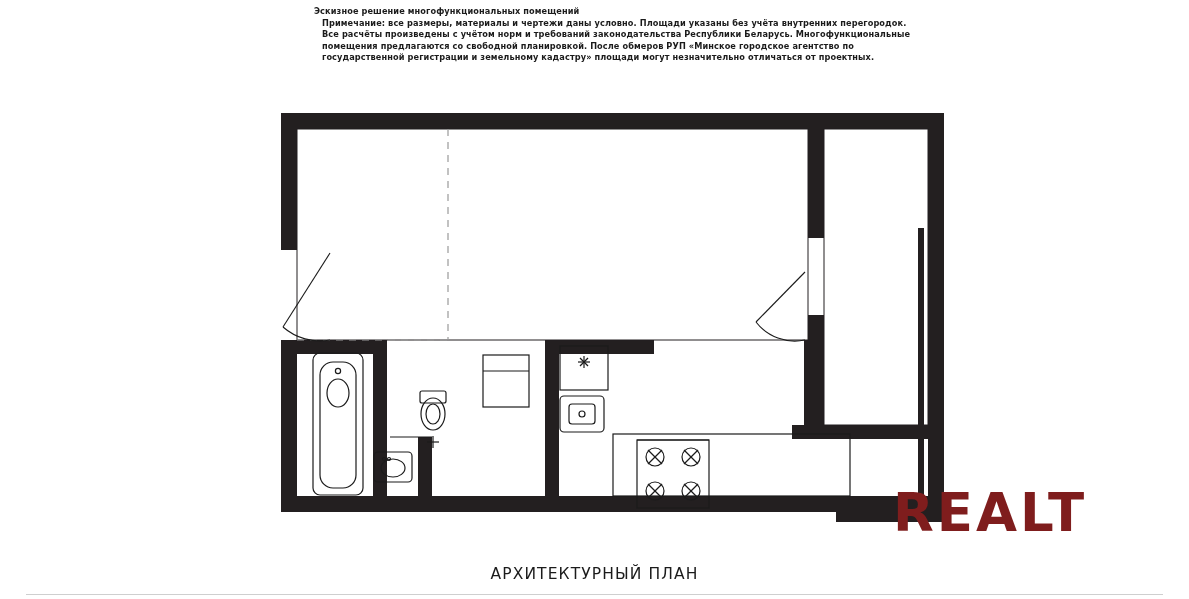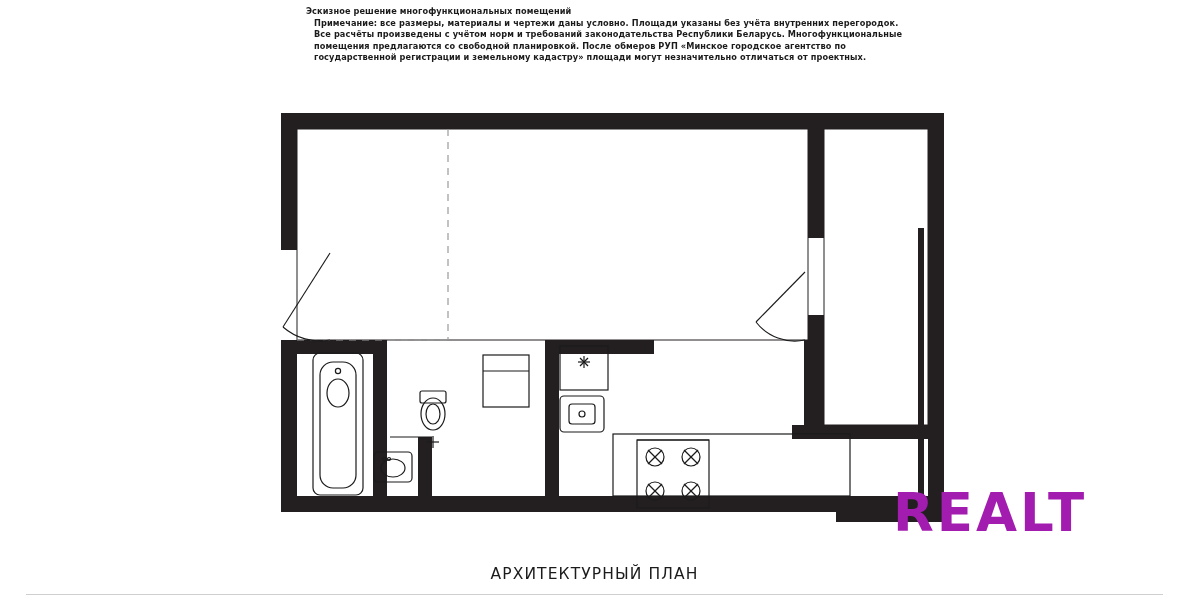--- a/index.html
+++ b/index.html
@@ -11,21 +11,21 @@
     width: 1189px;
     height: 599px;
     position: relative;
     font-family: "DejaVu Sans", sans-serif;
     overflow: hidden;
   }
 
   
   #note-block {
     position: absolute;
-    left: 306px;
+    left: 314px;
     top: 6px;
     width: 610px;
   }
   #note-title {
     font-size: 8.2px;
     font-weight: bold;
     color: #1b1b1b;
     line-height: 11.5px;
     letter-spacing: 0.1px;
   }
@@ -54,21 +54,21 @@
 
   
   #watermark {
     position: absolute;
     left: 893px;
     top: 482px;
     font-family: "DejaVu Sans", sans-serif;
     font-size: 53px;
     font-weight: bold;
     letter-spacing: 3px;
-    color: #a21caf;
+    color: #7f1d1d;
     user-select: none;
   }
 
   
   #caption {
     position: absolute;
     left: 0;
     top: 565px;
     width: 1189px;
     text-align: center;

